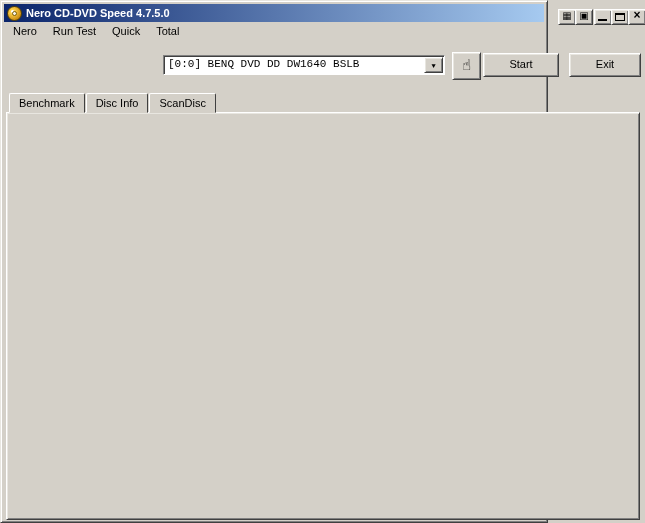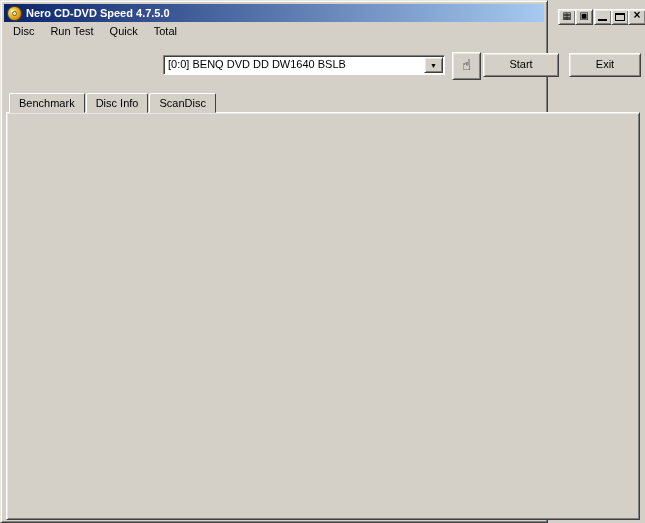--- a/index.html
+++ b/index.html
@@ -21,21 +21,21 @@
   .icon-max-box{position:absolute;left:3px;top:3px;right:3px;bottom:3px;border:1px solid #000;border-top-width:2px;}
   
   #menubar{position:absolute;left:4px;top:21px;right:4px;height:19px;display:flex;align-items:center;}
   .menu-item{padding:2px 8px;line-height:15px;}
   
   #toolbar{position:absolute;left:4px;top:40px;right:4px;height:49px;}
   #nero-logo{position:absolute;left:8px;top:2px;width:150px;height:46px;}
   #logo-main{position:absolute;left:14px;top:-6px;font-size:29px;font-weight:bold;letter-spacing:-1px;color:#141414;}
   #logo-swoosh{position:absolute;left:0;top:0;}
   #logo-sub{position:absolute;left:2px;top:30px;font-size:11px;font-weight:bold;letter-spacing:1px;color:#141414;white-space:nowrap;}
-  #drive-combo{position:absolute;left:158px;top:14px;width:282px;height:20px;box-sizing:border-box;}
+  #drive-combo{position:absolute;left:158px;top:14px;width:282px;height:20px;box-sizing:border-box;font-family:Liberation Mono, monospace;}
   #drive-combo .val{position:absolute;left:4px;top:2px;right:20px;white-space:nowrap;overflow:hidden;}
   .combo-arrow{position:absolute;right:1px;top:1px;bottom:1px;width:17px;text-align:center;line-height:16px;font-size:7px;}
   #hand-btn{position:absolute;left:447px;top:11px;width:27px;height:26px;text-align:center;font-size:15px;line-height:24px;}
   #start-btn{position:absolute;left:478px;top:12px;width:74px;height:22px;text-align:center;line-height:20px;}
   #exit-btn{position:absolute;left:564px;top:12px;width:70px;height:22px;text-align:center;line-height:20px;}
   
   #tabs{position:absolute;left:8px;top:91px;height:21px;display:flex;align-items:flex-end;z-index:3;}
   .tab{height:18px;line-height:18px;padding:0 9px;background:#d4d0c8;border:1px solid;border-color:#ffffff #404040 #d4d0c8 #ffffff;border-radius:2px 2px 0 0;margin-right:1px;position:relative;}
   .tab.active{height:21px;line-height:20px;z-index:4;margin-bottom:-1px;}
   #content-panel{position:absolute;left:5px;top:111px;width:634px;height:408px;background:#d4d0c8;border:1px solid;border-color:#ffffff #404040 #404040 #ffffff;box-shadow:inset 1px 1px 0 #e8e6e0, inset -1px -1px 0 #808080;box-sizing:border-box;z-index:1;}
@@ -98,21 +98,21 @@
     <span class="tbtn raised" id="btn-min">
         <span class="icon-min-bar"></span>
       </span>
     <span class="tbtn raised" id="btn-max">
         <span class="icon-max-box"></span>
       </span>
     <span class="tbtn raised" id="btn-close"><span>×</span></span>
   </div>
 
   <div id="menubar">
-    <span class="menu-item">Disc</span>
+    <span class="menu-item">Nero</span>
     <span class="menu-item">Run Test</span>
     <span class="menu-item">Quick</span>
     <span class="menu-item">Total</span>
   </div>
 
   <div id="toolbar">
     <div id="drive-combo" class="sunkenfield">
       <span class="val">[0:0]   BENQ DVD DD DW1640 BSLB</span>
       <span class="combo-arrow raised">▼</span>
     </div>

